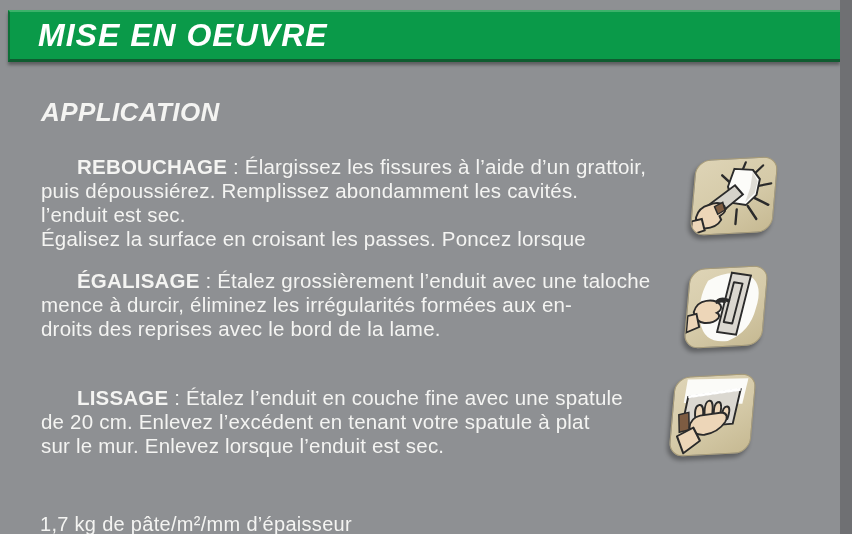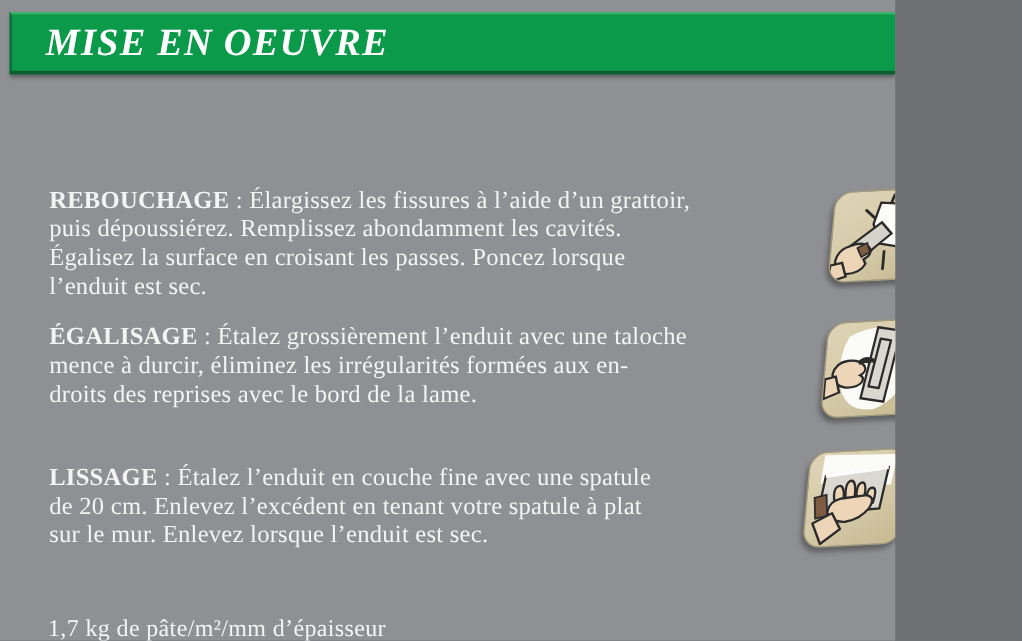--- a/index.html
+++ b/index.html
@@ -1,19 +1,19 @@
 <!DOCTYPE html>
 <html><head>
 <meta charset="utf-8">
 <style>
   html,body{margin:0;padding:0;background:#6f7073;}
   .page{
-    position:relative;width:746px;height:534px;overflow:hidden;
+    position:relative;width:840px;height:534px;overflow:hidden;
     background:#8e9093;
-    font-family:Liberation Serif, serif;
+    font-family:Liberation Sans, sans-serif;
     -webkit-font-smoothing:antialiased;
   }
   
   .header-bar{
     position:absolute;left:8px;right:0;top:10px;height:52px;
     background:#0a9a49;
     border-top:2px solid #3cb26a;
     border-left:2px solid #0d6f37;
     border-bottom:3px solid #0f5c30;
     box-shadow:0 3px 3px rgba(0,0,0,.35);
@@ -29,21 +29,21 @@
     font-size:26px;font-weight:bold;font-style:italic;letter-spacing:.4px;
     white-space:nowrap;
   }
   #app-heading{left:41px;top:97px;}
   #cons-heading{left:40px;top:475px;}
   .para{
     position:absolute;left:41px;color:#f4f4f2;
     font-size:20.5px;line-height:24px;letter-spacing:.2px;
   }
   .pline{display:block;white-space:nowrap;}
-  .para strong{font-weight:bold;}
+  .para strong{font-weight:bold;margin-left:36px;}
   #p1{top:155px;}
   #p2{top:269px;}
   #p3{top:386px;}
   #cons-value{
     position:absolute;left:40px;top:499px;color:#f4f4f2;
     font-size:20px;letter-spacing:.3px;white-space:nowrap;margin-top:14px;
   }
   
   .icon-tile{
     position:absolute;border-radius:15px;
@@ -60,26 +60,27 @@
 </style>
 </head>
 <body>
 
 <div class="page">
 
   <div class="header-bar">
     <span class="header-title">MISE EN OEUVRE</span>
   </div>
 
+  <h2 id="app-heading" class="section-heading">APPLICATION</h2>
 
   <div id="p1" class="para">
     <span class="pline"><strong>REBOUCHAGE</strong><span> : Élargissez les fissures à l’aide d’un grattoir,</span></span>
     <span class="pline">puis dépoussiérez. Remplissez abondamment les cavités.</span>
+    <span class="pline">l’enduit est sec.</span>
     <span class="pline">Égalisez la surface en croisant les passes. Poncez lorsque</span>
-    <span class="pline">l’enduit est sec.</span>
   </div>
 
   <div id="p2" class="para">
     <span class="pline"><strong>ÉGALISAGE</strong><span> : Étalez grossièrement l’enduit avec une taloche</span></span>
     <span class="pline">mence à durcir, éliminez les irrégularités formées aux en-</span>
     <span class="pline">droits des reprises avec le bord de la lame.</span>
   </div>
 
   <div id="p3" class="para">
     <span class="pline"><strong>LISSAGE</strong><span> : Étalez l’enduit en couche fine avec une spatule</span></span>

